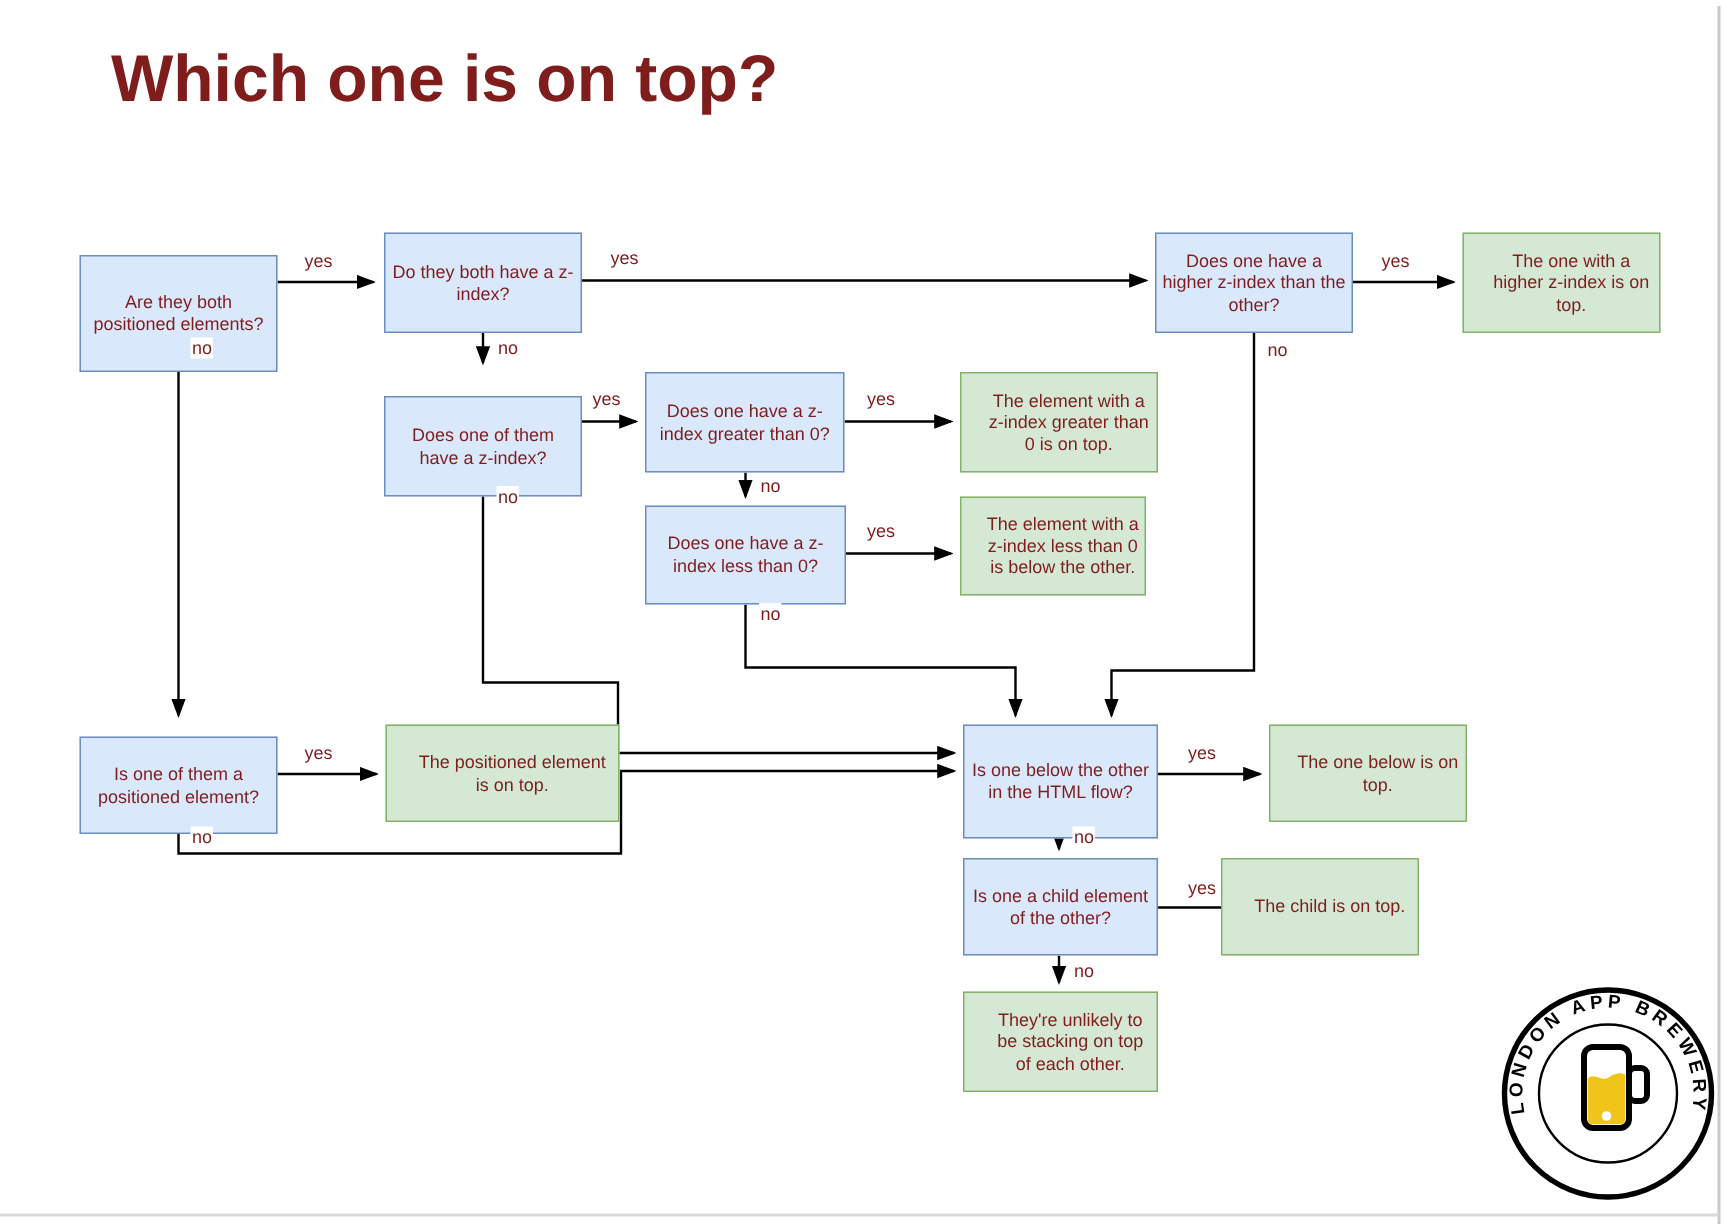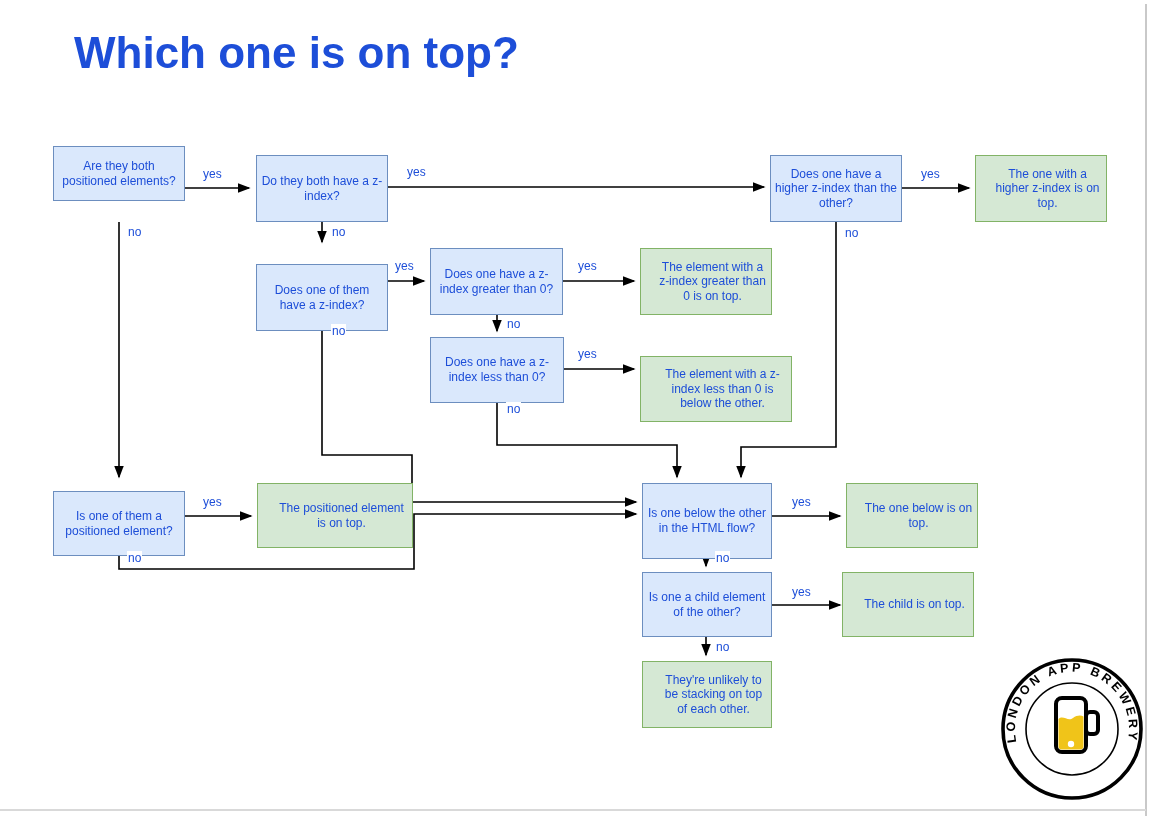--- a/index.html
+++ b/index.html
@@ -1,18 +1,18 @@
 <!DOCTYPE html>
 <html style="--decision_fill: #dae8fc; --decision_border: #6c8ebf; --result_fill: #d5e8d4; --result_border: #82b366;"><head>
 <meta charset="utf-8">
 <style>
   html,body{margin:0;padding:0;background:#fff;}
   #canvas{
     position:relative;width:1149px;height:816px;background:#fff;overflow:hidden;
-    font-family:"Liberation Sans","DejaVu Sans",sans-serif;color:#1d4ed8;
+    font-family:"Liberation Sans","DejaVu Sans",sans-serif;color:#7f1d1d;
   }
   #title{
     position:absolute;left:74px;top:28px;font-size:44px;font-weight:bold;
     letter-spacing:0px;white-space:nowrap;
   }
   .node{
     position:absolute;display:flex;align-items:center;justify-content:center;
     text-align:center;font-size:12px;line-height:1.22;padding:2px 3px;box-sizing:border-box;
   }
   .decision{background:var(--decision_fill,#dae8fc);border:1.5px solid var(--decision_border,#6c8ebf);}
@@ -53,21 +53,21 @@
       <path d="M322,315 V455 H412 V502 H636" marker-end="url(#arrow)"></path>
       <path d="M185,516 H251" marker-end="url(#arrow)"></path>
       <path d="M119,548 V569 H414 V514 H636" marker-end="url(#arrow)"></path>
       <path d="M772,516 H840" marker-end="url(#arrow)"></path>
       <path d="M706,548 V566" marker-end="url(#arrow)"></path>
       <path d="M772,605 H840" marker-end="url(#arrow)"></path>
       <path d="M706,637 V655" marker-end="url(#arrow)"></path>
     </g>
   </svg>
 
-  <div class="node decision" style="left:53px;top:146px;width:132px;height:55px">
+  <div class="node decision" style="left:53px;top:170px;width:132px;height:78px">
       <span>Are they both positioned elements?</span>
     </div>
   <div class="node decision" style="left:256px;top:155px;width:132px;height:67px">
       <span>Do they both have a z-index?</span>
     </div>
   <div class="node decision" style="left:770px;top:155px;width:132px;height:67px">
       <span>Does one have a higher z-index than the other?</span>
     </div>
   <div class="node result" style="left:975px;top:155px;width:132px;height:67px">
       <span>The one with a higher z-index is on top.</span>
@@ -77,39 +77,39 @@
     </div>
   <div class="node decision" style="left:430px;top:248px;width:133px;height:67px">
       <span>Does one have a z-index greater than 0?</span>
     </div>
   <div class="node result" style="left:640px;top:248px;width:132px;height:67px">
       <span>The element with a z-index greater than 0 is on top.</span>
     </div>
   <div class="node decision" style="left:430px;top:337px;width:134px;height:66px">
       <span>Does one have a z-index less than 0?</span>
     </div>
-  <div class="node result" style="left:640px;top:356px;width:152px;height:66px">
+  <div class="node result" style="left:640px;top:331px;width:124px;height:66px">
       <span>The element with a z-index less than 0 is below the other.</span>
     </div>
   <div class="node decision" style="left:53px;top:491px;width:132px;height:65px">
       <span>Is one of them a positioned element?</span>
     </div>
   <div class="node result" style="left:257px;top:483px;width:156px;height:65px">
       <span>The positioned element is on top.</span>
     </div>
   <div class="node decision" style="left:642px;top:483px;width:130px;height:76px">
       <span>Is one below the other in the HTML flow?</span>
     </div>
   <div class="node result" style="left:846px;top:483px;width:132px;height:65px">
       <span>The one below is on top.</span>
     </div>
   <div class="node decision" style="left:642px;top:572px;width:130px;height:65px">
       <span>Is one a child element of the other?</span>
     </div>
-  <div class="node result" style="left:842px;top:572px;width:132px;height:65px">
+  <div class="node result" style="left:814px;top:572px;width:132px;height:65px">
       <span>The child is on top.</span>
     </div>
   <div class="node result" style="left:642px;top:661px;width:130px;height:67px">
       <span>They're unlikely to be stacking on top of each other.</span>
     </div>
 
   <span class="edge-label" style="left:202px;top:167px">yes</span>
   <span class="edge-label" style="left:127px;top:225px">no</span>
   <span class="edge-label" style="left:406px;top:165px">yes</span>
   <span class="edge-label" style="left:331px;top:225px">no</span>

